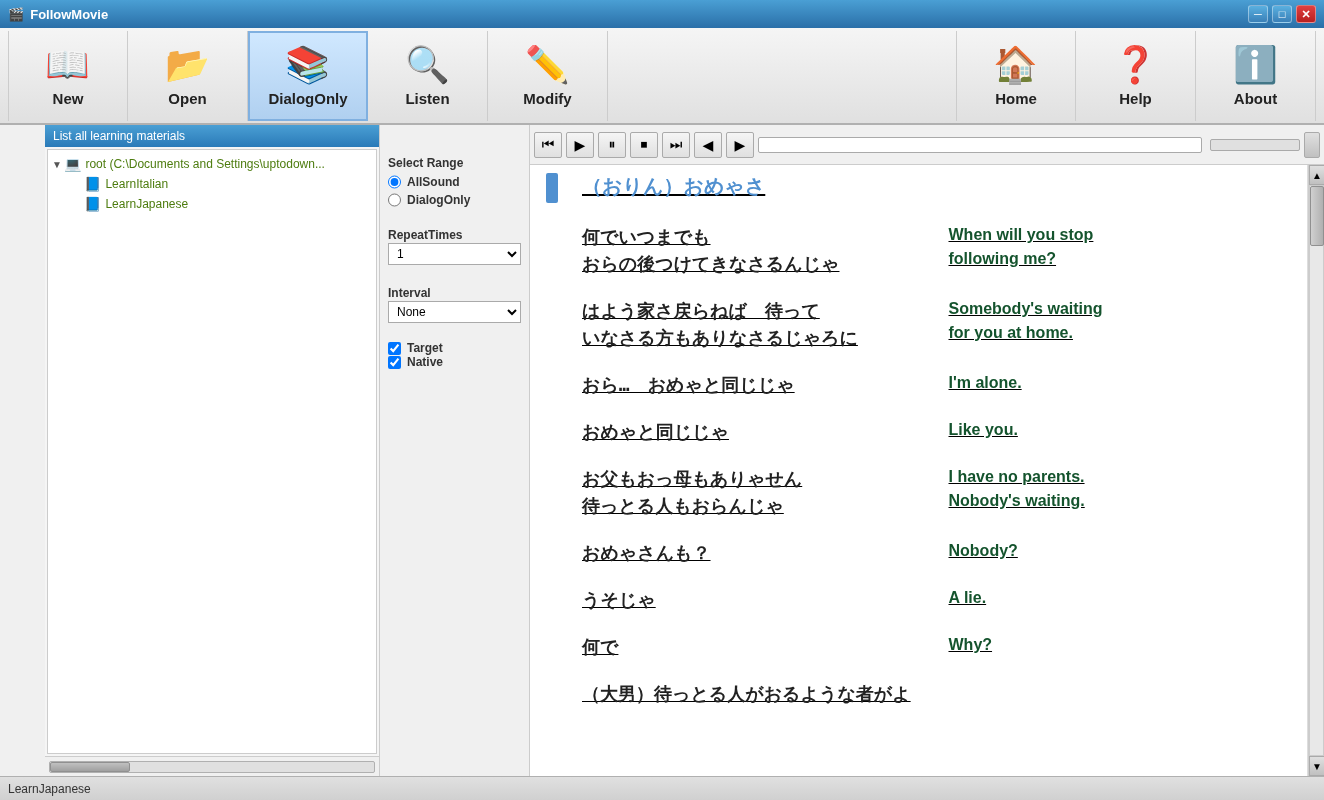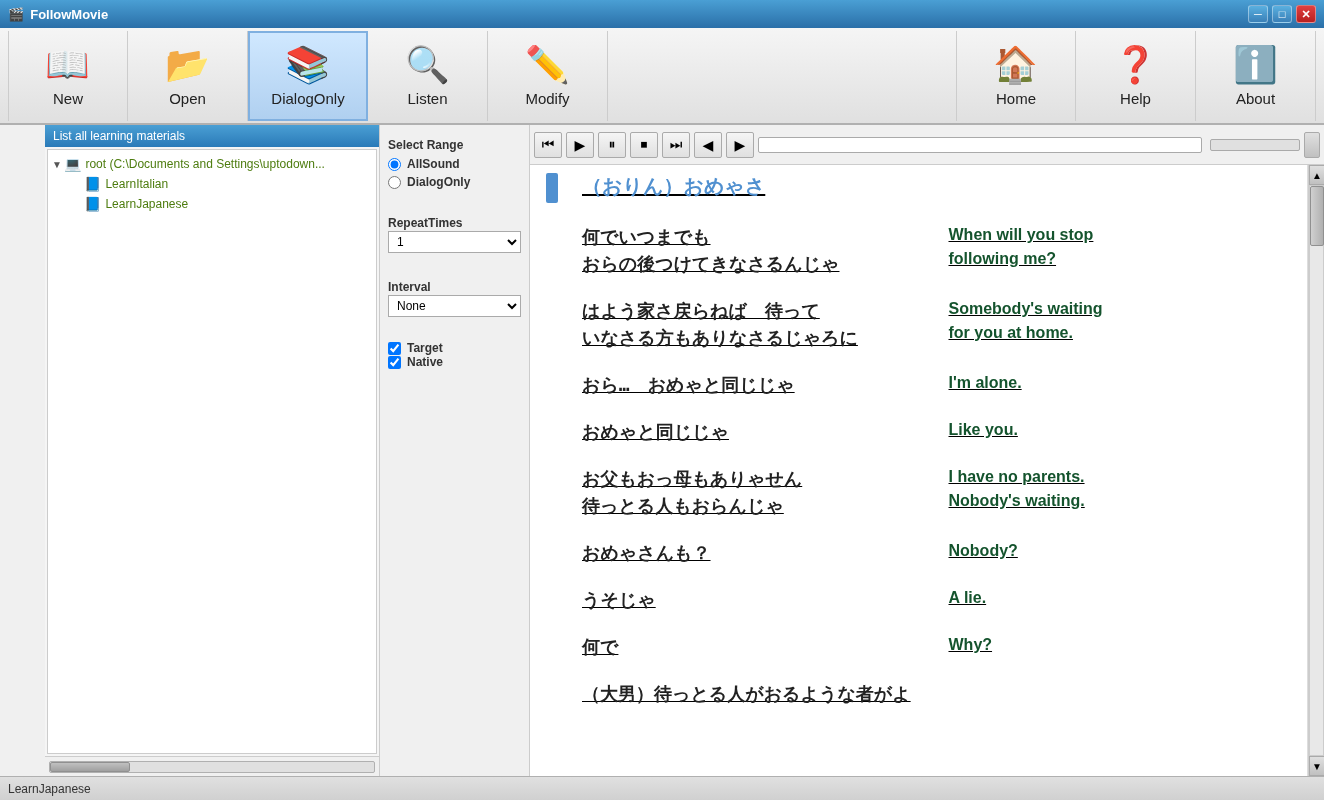--- a/index.html
+++ b/index.html
@@ -54,21 +54,21 @@
       color: #222;
       gap: 4px;
       border-right: 1px solid #ccc;
     }
     .toolbar-btn:first-child { border-left: 1px solid #ccc; }
     .toolbar-btn.active {
       background: linear-gradient(to bottom, #d0e8ff, #b0d0f0);
       border: 2px solid #80b0e0;
     }
     .toolbar-btn .btn-icon { font-size: 36px; }
-    .toolbar-btn .btn-label { font-size: 15px; font-weight: normal; }
+    .toolbar-btn .btn-label { font-size: 15px; font-weight: bold; }
 
     .toolbar-spacer { flex: 1; }
     .toolbar-right { display: flex; gap: 0; }
 
     
     .main-area {
       display: flex;
       height: calc(800px - 28px - 97px - 24px);
       background: #f0f0f0;
       margin-left: 45px;
@@ -144,28 +144,28 @@
       background: linear-gradient(to bottom, #c0c0c0, #a0a0a0);
       border: 1px solid #909090;
       border-radius: 2px;
     }
 
     
     .controls-panel {
       width: 150px;
       background: #f0f0f0;
       border-right: 1px solid #ccc;
-      padding: 10px 8px;
+      padding: 28px 8px;
       display: flex;
       flex-direction: column;
-      gap: 24px;
+      gap: 18px;
     }
     .controls-panel label { font-size: 12px; font-weight: bold; color: #333; }
     .radio-group { display: flex; flex-direction: column; gap: 4px; margin-top: 4px; }
-    .radio-item { display: flex; align-items: center; gap: 6px; font-size: 12px; cursor: pointer; }
+    .radio-item { display: flex; gap: 6px; font-size: 12px; cursor: pointer; }
     .radio-item input[type=radio] { margin: 0; }
     .select-box {
       width: 100%;
       font-size: 12px;
       padding: 2px 4px;
       border: 1px solid #aaa;
       background: white;
     }
     .checkbox-item { display: flex; align-items: center; gap: 6px; font-size: 12px; cursor: pointer; }
     .checkbox-item input[type=checkbox] { margin: 0; }

